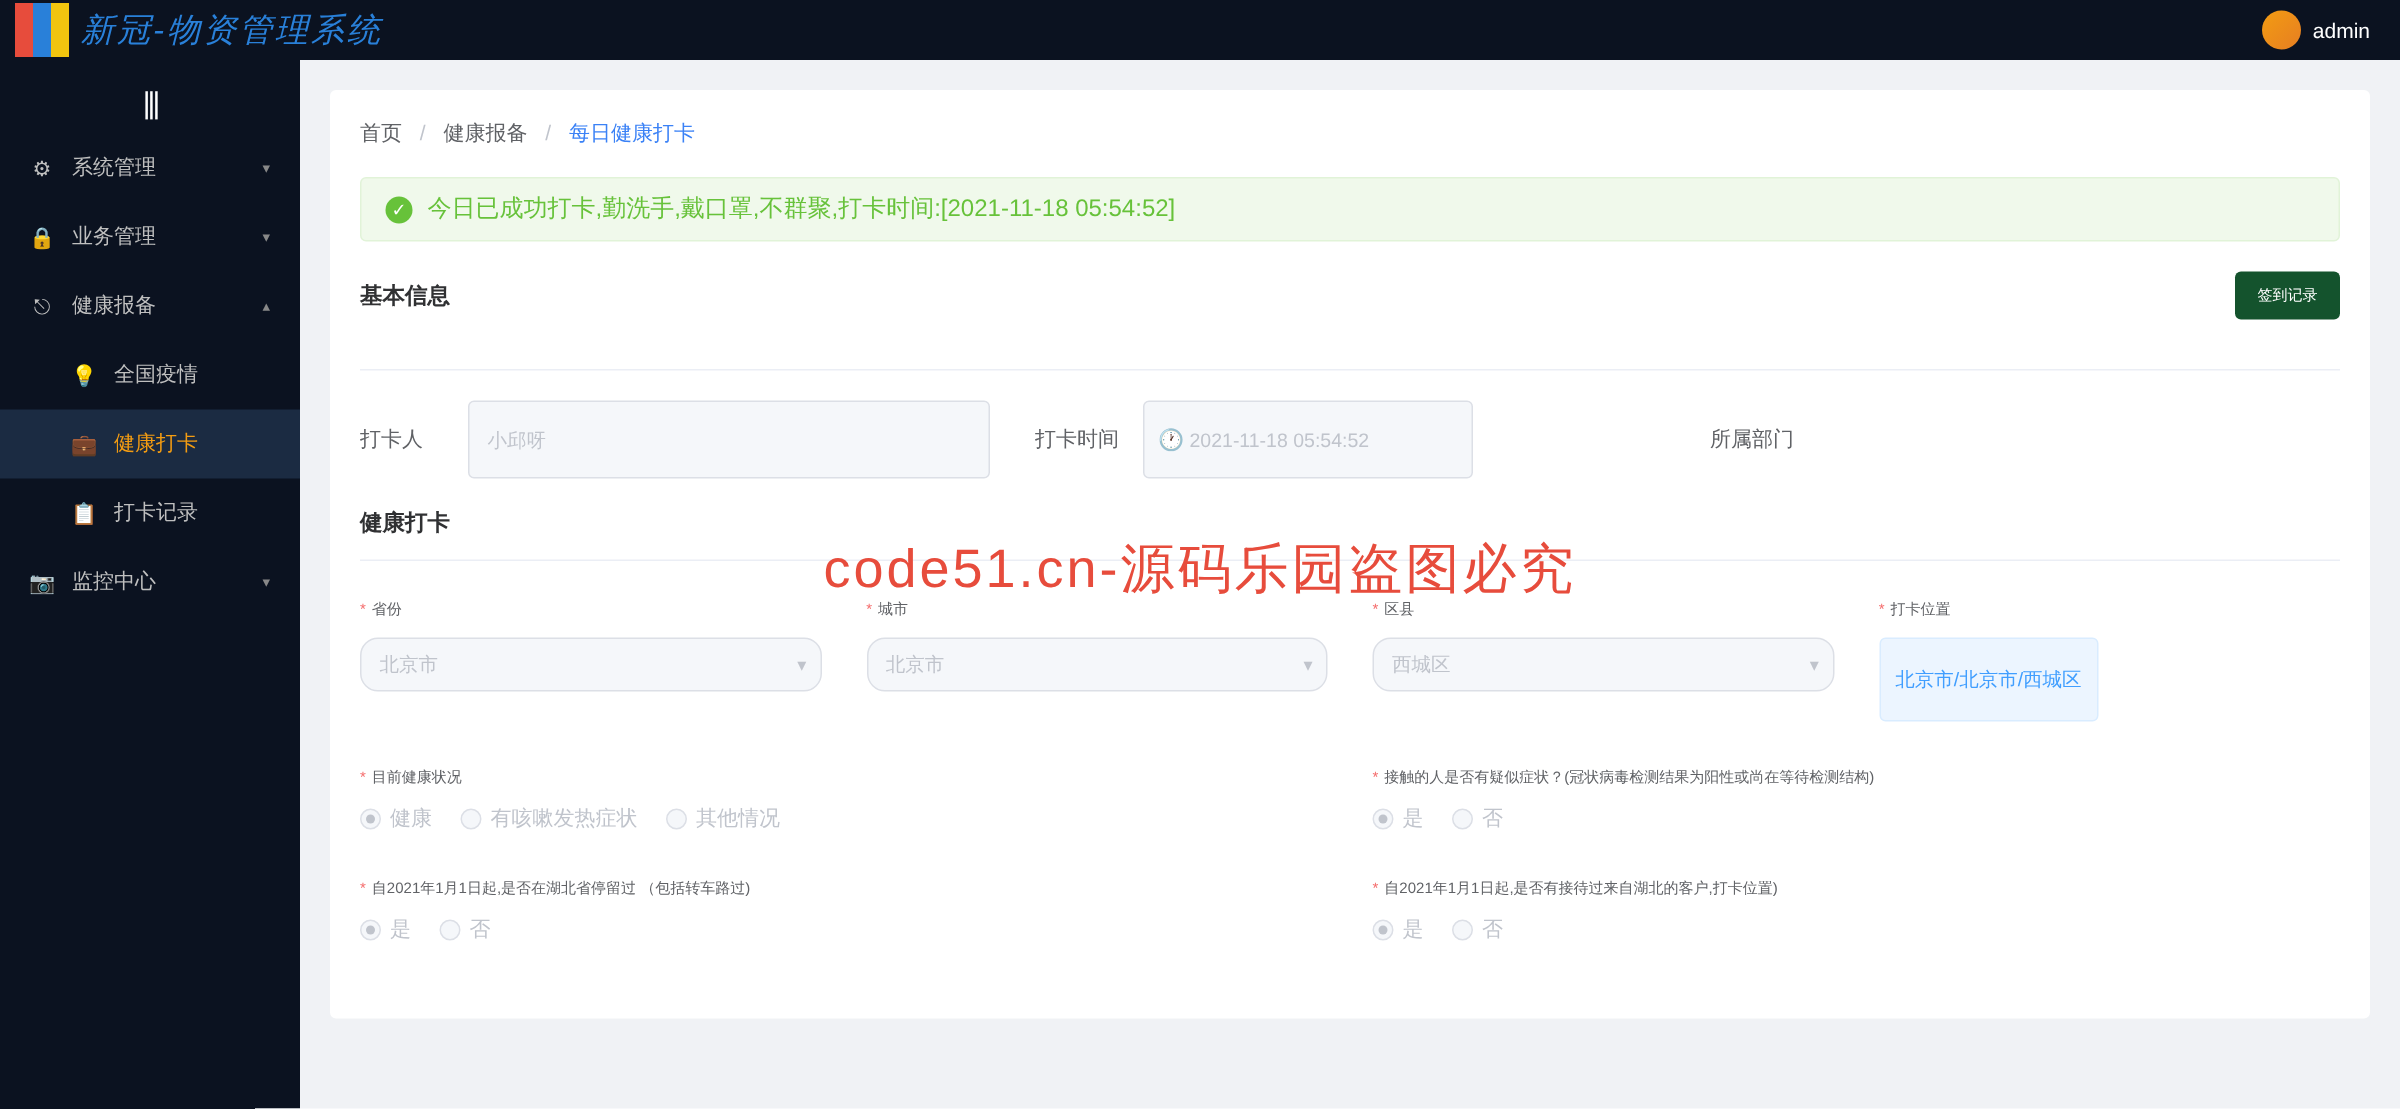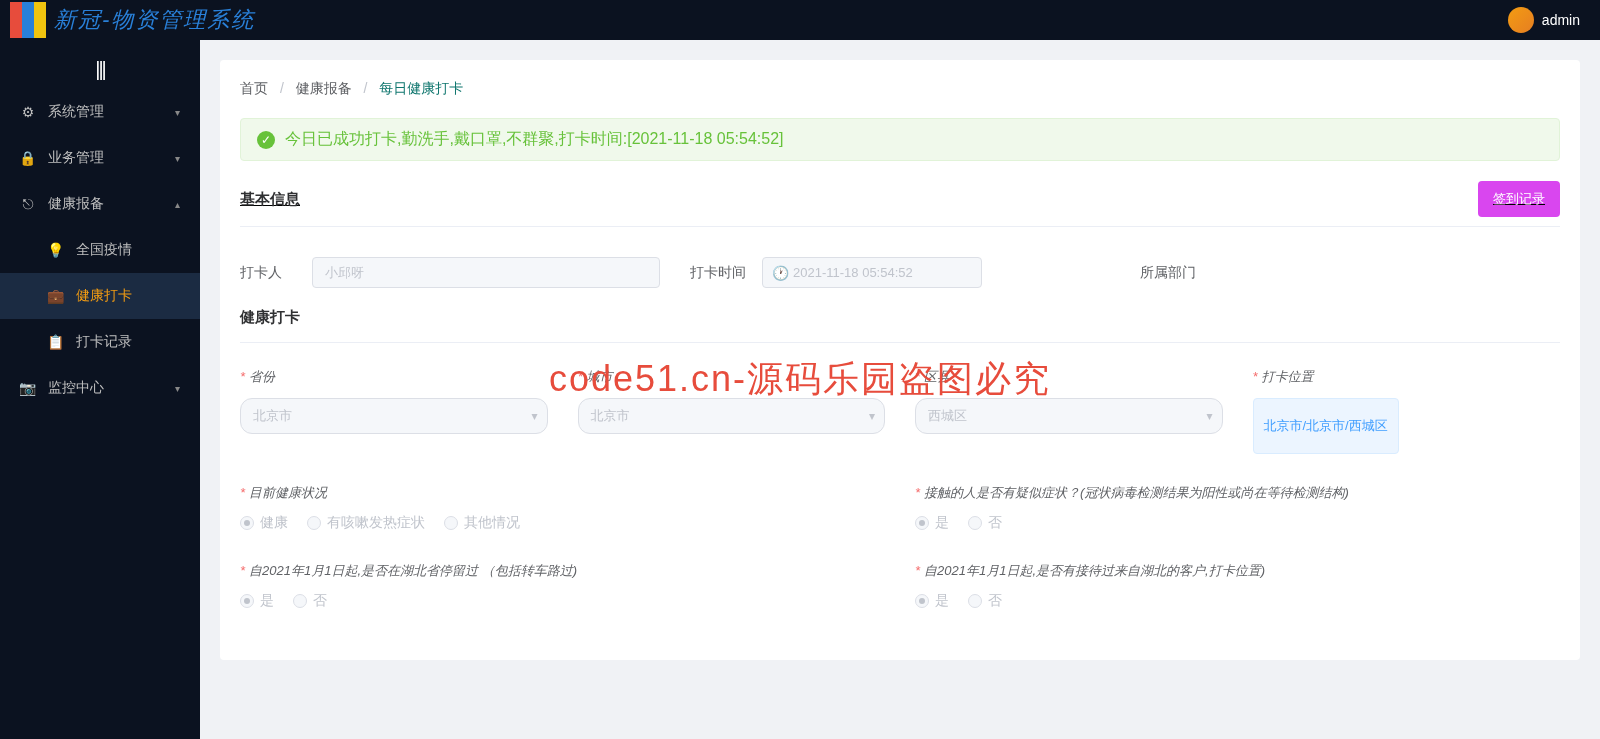--- a/index.html
+++ b/index.html
@@ -20,41 +20,41 @@
 .menu-item { display: flex; align-items: center; justify-content: space-between; padding: 14px 20px; color: #bfbfbf; font-size: 14px; cursor: pointer; }
 .menu-item.sub { padding-left: 48px; }
 .menu-item.active { background: #1b2b42; color: #f39c12; }
 .menu-item .left { display: flex; align-items: center; gap: 12px; }
 .menu-item .chev { font-size: 10px; color: #888; }
 .icon-sm { width: 16px; height: 16px; display: inline-flex; align-items: center; justify-content: center; font-size: 14px; }
 .main { flex: 1; padding: 20px; }
 .card { background: #fff; border-radius: 4px; padding: 20px; }
 .breadcrumb { font-size: 14px; color: #606266; margin-bottom: 20px; }
 .breadcrumb .sep { margin: 0 8px; color: #c0c4cc; }
-.breadcrumb .last { color: #0f766e; }
+.breadcrumb .last { color: #3b82f6; }
 .alert { background: #f0f9eb; border: 1px solid #e1f3d8; border-radius: 4px; padding: 10px 16px; display: flex; align-items: center; gap: 10px; margin-bottom: 20px; }
 .alert-icon { width: 18px; height: 18px; border-radius: 50%; background: #67c23a; color: #fff; display: flex; align-items: center; justify-content: center; font-size: 12px; }
 .alert-text { color: #67c23a; font-size: 16px; }
-.section-head { display: flex; align-items: center; justify-content: space-between; padding-bottom: 9px; border-bottom: 1px solid #ebeef5; margin-bottom: 30px; text-decoration: underline; }
+.section-head { display: flex; align-items: center; justify-content: space-between; padding-bottom: 33px; border-bottom: 1px solid #ebeef5; margin-bottom: 20px; }
 .section-title { font-size: 15px; color: #303133; font-weight: 600; }
-.btn-warning { background: #d946ef; color: #fff; border: none; border-radius: 4px; padding: 9px 15px; font-size: 13px; cursor: pointer; }
+.btn-warning { background: #14532d; color: #fff; border: none; border-radius: 4px; padding: 9px 15px; font-size: 10px; cursor: pointer; }
 .form-row { display: flex; gap: 30px; margin-bottom: 20px; }
 .form-item { display: flex; align-items: center; flex: 1; }
 .form-label { font-size: 14px; color: #606266; margin-right: 12px; white-space: nowrap; text-align: left; min-width: 60px; }
-.input { flex: 1; height: 31px; border: 1px solid #dcdfe6; border-radius: 4px; padding: 0 12px; font-size: 13px; color: #606266; background: #fff; }
+.input { flex: 1; height: 52px; border: 1px solid #dcdfe6; border-radius: 4px; padding: 0 12px; font-size: 13px; color: #606266; background: #fff; }
 .input.disabled { background: #f5f7fa; color: #c0c4cc; cursor: not-allowed; }
 .input.disabled::placeholder { color: #c0c4cc; }
 .input-wrap { flex: 1; position: relative; }
 .input-wrap .prefix-icon { position: absolute; left: 10px; top: 50%; transform: translateY(-50%); color: #c0c4cc; font-size: 14px; }
 .input-wrap .suffix-icon { position: absolute; right: 10px; top: 50%; transform: translateY(-50%); color: #c0c4cc; font-size: 12px; }
 .input.with-prefix { padding-left: 30px; }
 .sub-title { font-size: 15px; color: #303133; font-weight: 600; padding-bottom: 15px; border-bottom: 1px solid #ebeef5; margin: 10px 0 25px; }
 .grid4 { display: grid; grid-template-columns: repeat(4, 1fr); gap: 30px; margin-bottom: 30px; }
 .grid2 { display: grid; grid-template-columns: repeat(2, 1fr); gap: 30px; margin-bottom: 30px; }
-.field-label { font-size: 13px; color: #606266; margin-bottom: 12px; display: block; font-style: italic; }
+.field-label { font-size: 10px; color: #606266; margin-bottom: 12px; display: block; }
 .req { color: #f56c6c; margin-right: 4px; }
 .select { width: 100%; height: 36px; border: 1px solid #dcdfe6; border-radius: 12px; padding: 0 30px 0 12px; font-size: 13px; color: #c0c4cc; background: #f5f7fa; position: relative; display: flex; align-items: center; cursor: not-allowed; }
 .tag { display: inline-block; background: #ecf5ff; color: #409eff; border: 1px solid #d9ecff; border-radius: 4px; padding: 18px 10px; font-size: 13px; }
 .radio-group { display: flex; gap: 19px; }
 .radio { display: flex; align-items: center; gap: 6px; font-size: 14px; color: #c0c4cc; cursor: not-allowed; }
 .radio-dot { width: 14px; height: 14px; border: 1px solid #dcdfe6; border-radius: 50%; background: #f5f7fa; display: flex; align-items: center; justify-content: center; }
 .radio-dot.checked::after { content: ''; width: 6px; height: 6px; background: #c0c4cc; border-radius: 50%; }
 .watermark { position: absolute; top: 355px; left: 50%; transform: translateX(-50%); font-size: 36px; color: #e74c3c; font-weight: 400; pointer-events: none; letter-spacing: 2px; white-space: nowrap; z-index: 100; }
 </style>
 </head>

